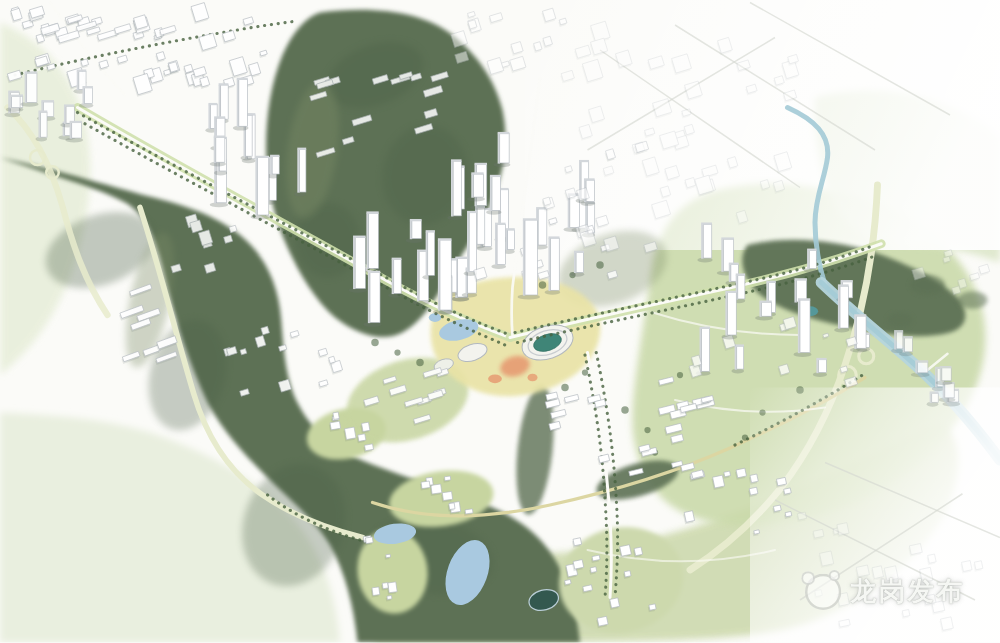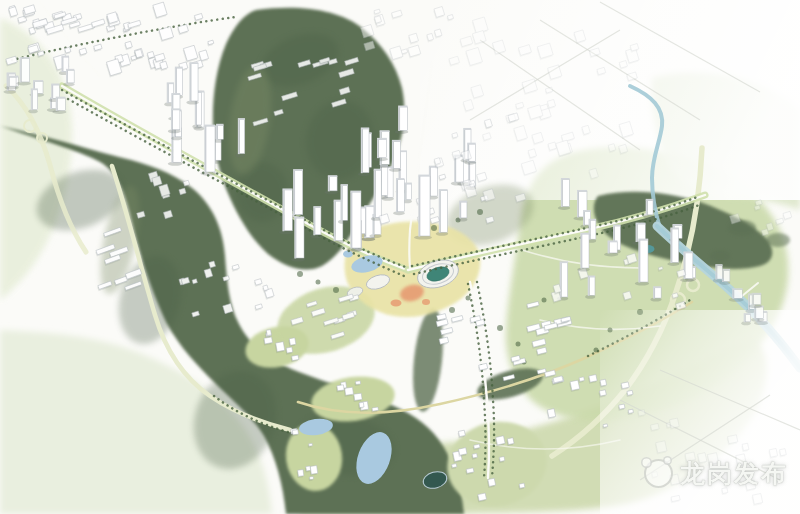--- a/index.html
+++ b/index.html
@@ -14,21 +14,21 @@
              gap:7px;pointer-events:none}
   .wm-logo{width:29px;height:29px;border-radius:50%;
            background:rgba(255,255,255,.5);
            box-shadow:inset 0 0 0 2px rgba(185,190,183,.55);position:relative}
   .wm-logo::before{content:"";position:absolute;left:-3px;top:-2px;width:11px;height:11px;
            border-radius:50%;background:rgba(255,255,255,.55);
            box-shadow:inset 0 0 0 1.5px rgba(185,190,183,.5)}
   .wm-logo::after{content:"";position:absolute;right:1px;top:-3px;width:9px;height:9px;
            border-radius:50%;background:rgba(255,255,255,.55);
            box-shadow:inset 0 0 0 1.5px rgba(185,190,183,.5)}
-  .wm-text{font-weight:bold;font-size:25px;line-height:29px;letter-spacing:2px;
+  .wm-text{font-weight:bold;font-size:21px;line-height:29px;letter-spacing:2px;
            color:var(--watermark_text);
            text-shadow:0 0 1px rgba(148,154,148,.95),0 0 4px rgba(148,154,148,.45)}
 </style>
 </head>
 <body>
 
 <div id="stage">
 <svg width="800" height="514" viewBox="0 0 800 514">
   <defs>
     <filter id="b2" x="-20%" y="-20%" width="140%" height="140%">

